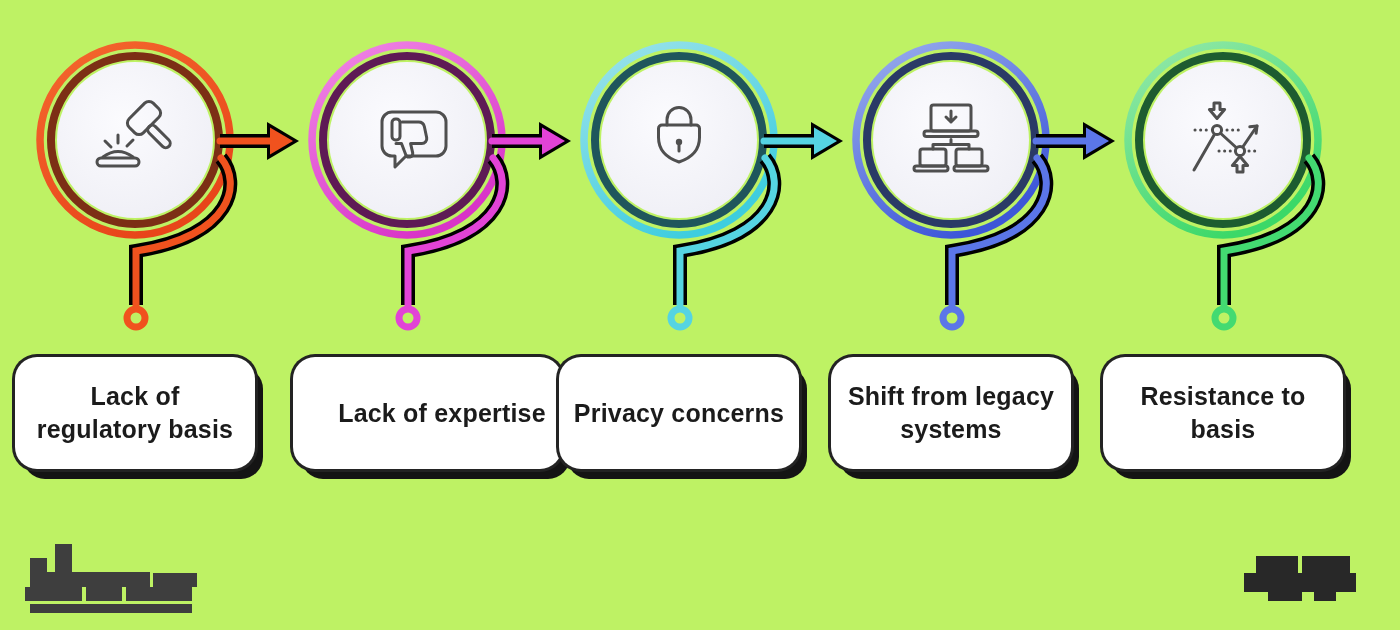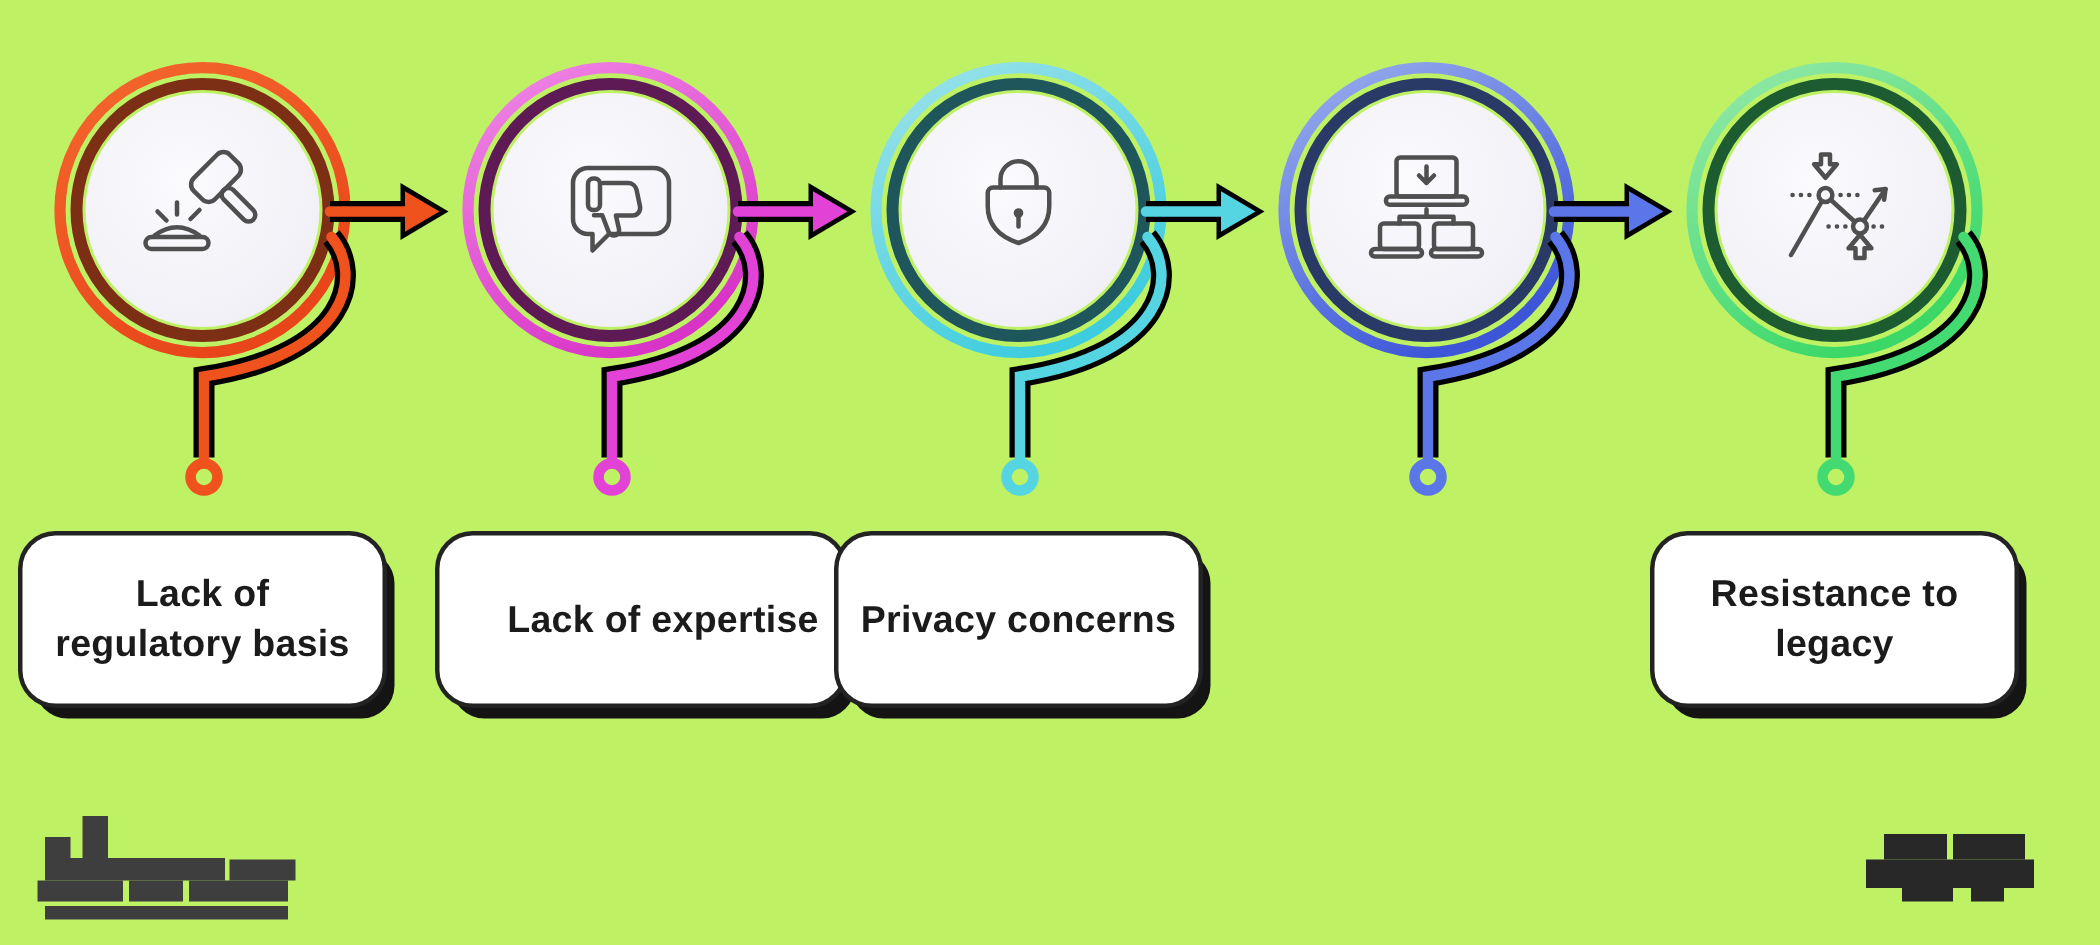--- a/index.html
+++ b/index.html
@@ -162,20 +162,23 @@
     <circle cx="136" cy="140" r="95" fill="none" stroke="url(#og3)" stroke-width="7.5"></circle>
     <path d="M 222 158 C 243 183 234 236 137 251 L 137 305" fill="none" stroke="#000" stroke-width="14"></path>
     <path d="M221 141 H 276" stroke="#000" stroke-width="14"></path>
        <polygon points="300,141 268,122 268,160" fill="#000"></polygon>
     <path d="M 222 158 C 243 183 234 236 137 251 L 137 305" fill="none" stroke="#5b76e8" stroke-width="7" stroke-linecap="round"></path>
     <circle cx="137" cy="318" r="9" fill="none" stroke="#5b76e8" stroke-width="7"></circle>
     <path d="M221 141 H 274" stroke="#5b76e8" stroke-width="7" stroke-linecap="round"></path>
        <polygon points="294,141 271,127.5 271,154.5" fill="#5b76e8"></polygon>
   </svg>
     </div>
+    <div class="label-box" style="left: 831px;">
+      <span>Shift from legacy systems</span>
+    </div>
     <div class="node" style="left: 1087px;">
   <svg width="320" height="345" viewBox="0 0 320 345">
     <defs>
       <linearGradient id="og4" x1="0" y1="0" x2="0.55" y2="1">
         <stop offset="0" stop-color="#97e9ac"></stop>
         <stop offset="1" stop-color="#3bd868"></stop>
       </linearGradient>
       <radialGradient id="ig4" cx="0.42" cy="0.38" r="0.8">
         <stop offset="0" stop-color="#fbfbfe"></stop>
         <stop offset="1" stop-color="#ededf4"></stop>
@@ -196,21 +199,21 @@
         </g>
     <circle cx="136" cy="140" r="95" fill="none" stroke="url(#og4)" stroke-width="7.5"></circle>
     <path d="M 222 158 C 243 183 234 236 137 251 L 137 305" fill="none" stroke="#000" stroke-width="14"></path>
 
     <path d="M 222 158 C 243 183 234 236 137 251 L 137 305" fill="none" stroke="#43da71" stroke-width="7" stroke-linecap="round"></path>
     <circle cx="137" cy="318" r="9" fill="none" stroke="#43da71" stroke-width="7"></circle>
 
   </svg>
     </div>
     <div class="label-box" style="left: 1103px;">
-      <span>Resistance to legacy</span>
+      <span>Resistance to basis</span>
     </div>
     <div class="mosaic" style="left: 25px; top: 540px;">
       <div class="blk" style="left: 30px; top: 4px; width: 17px; height: 28px; background: rgb(62, 62, 62);"></div>
       <div class="blk" style="left: 5px; top: 18px; width: 17px; height: 14px; background: rgb(62, 62, 62);"></div>
       <div class="blk" style="left: 5px; top: 32px; width: 120px; height: 15px; background: rgb(62, 62, 62);"></div>
       <div class="blk" style="left: 128px; top: 33px; width: 44px; height: 14px; background: rgb(62, 62, 62);"></div>
       <div class="blk" style="left: 0px; top: 47px; width: 57px; height: 14px; background: rgb(62, 62, 62);"></div>
       <div class="blk" style="left: 61px; top: 47px; width: 36px; height: 14px; background: rgb(62, 62, 62);"></div>
       <div class="blk" style="left: 101px; top: 47px; width: 66px; height: 14px; background: rgb(62, 62, 62);"></div>
       <div class="blk" style="left: 5px; top: 64px; width: 162px; height: 9px; background: rgb(62, 62, 62);"></div>

